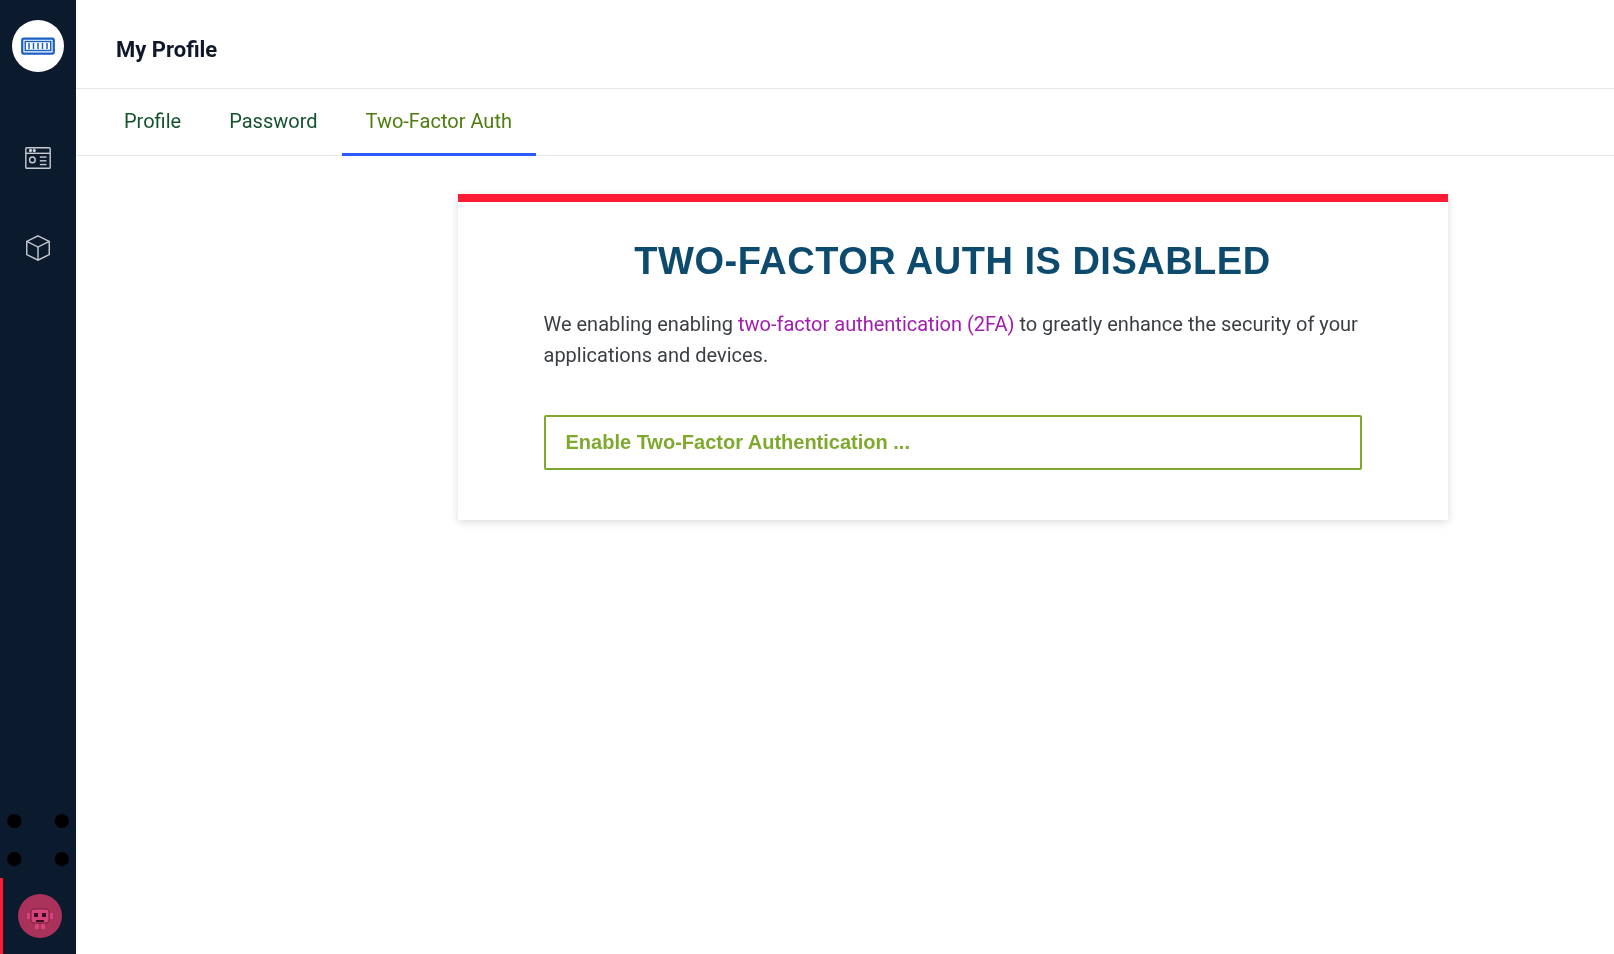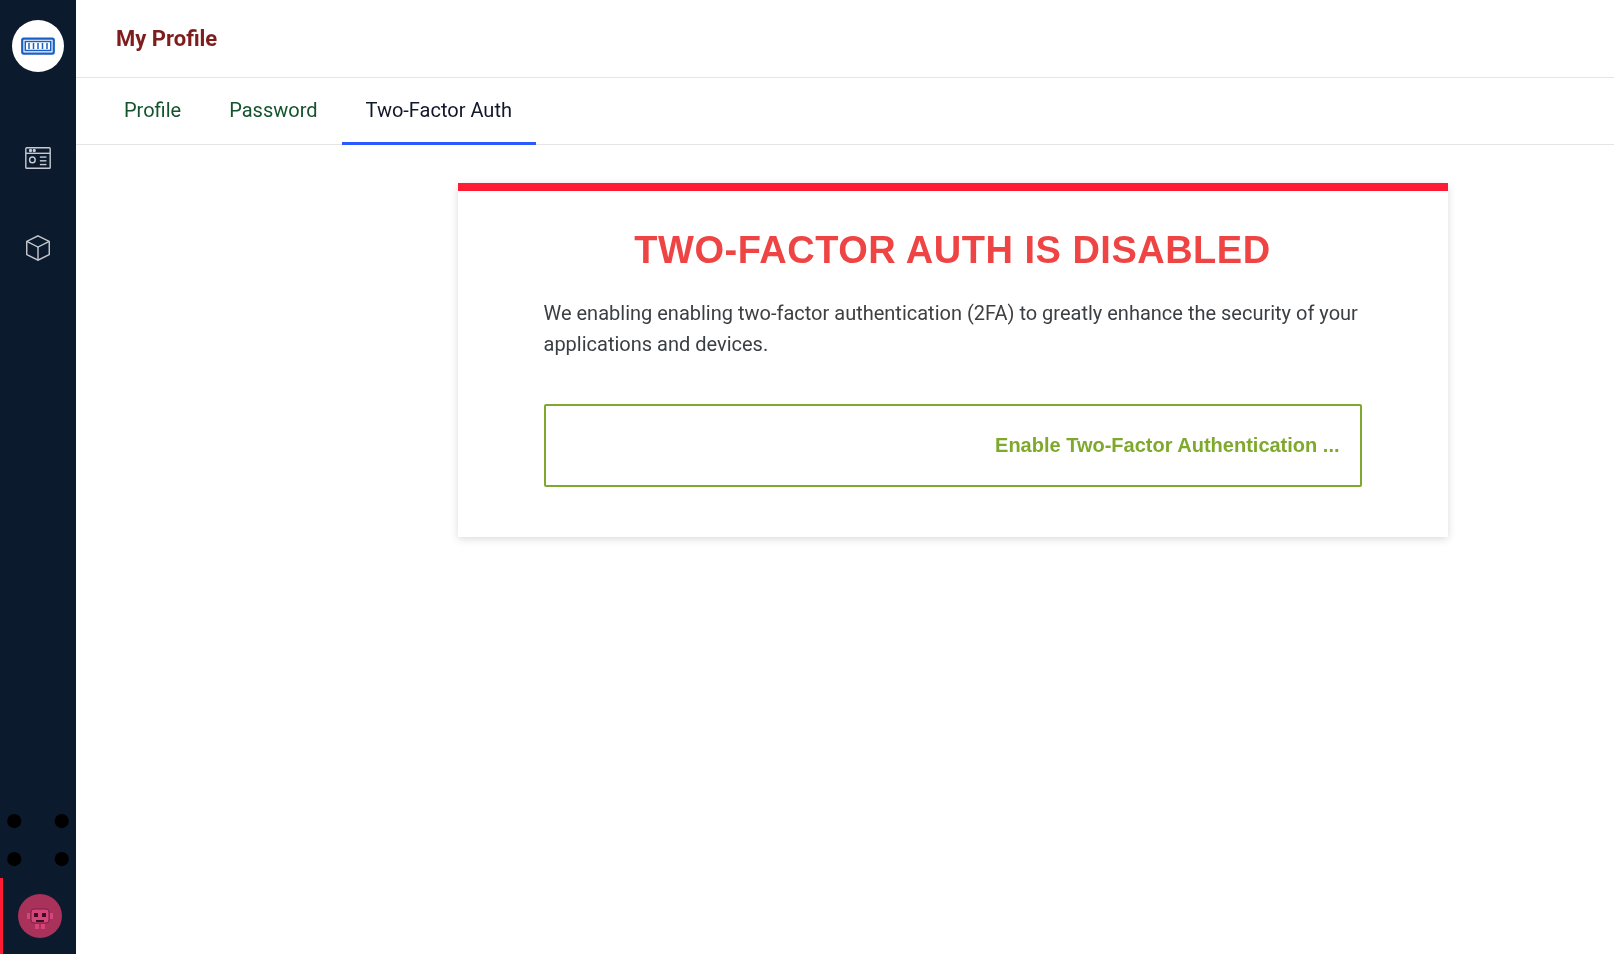--- a/index.html
+++ b/index.html
@@ -79,39 +79,40 @@
   display: flex;
   flex-direction: column;
 }
 .header {
   padding: 26px 40px 26px 40px;
   border-bottom: 1px solid #e5e5e5;
 }
 .page-title {
   font-size: 22px;
   font-weight: 700;
-  color: #7f1d1d;
+  color: #0f172a;
+  margin-top: 11px;
 }
 
 
 .tabs {
   display: flex;
   padding: 0 24px;
   border-bottom: 1px solid #e5e5e5;
 }
 .tab {
   padding: 20px 24px 20px 24px;
   font-size: 20px;
   color: #14532d;
   cursor: pointer;
   border-bottom: 3px solid transparent;
   margin-bottom: -1px;
 }
 .tab.active {
-  color: #0f172a;
+  color: #4d7c0f;
   border-bottom-color: #2b5bff;
 }
 
 
 .content {
   padding: 38px 24px 24px 24px;
   display: flex;
   justify-content: center;
 }
 .card-wrap {
@@ -122,48 +123,48 @@
 .card {
   background: #ffffff;
   border-top: 8px solid #ff1b33;
   box-shadow: 0 2px 8px rgba(0,0,0,0.15);
   padding: 38px 86px 50px 86px;
 }
 .card-heading {
   font-size: 38px;
   font-weight: 800;
   letter-spacing: 0.5px;
-  color: #ef4444;
+  color: #0c4a6e;
   text-align: center;
   text-transform: uppercase;
   margin-bottom: 26px;
   font-family: "Arial Black", Arial, sans-serif;
   font-stretch: condensed;
 }
 .card-body {
   font-size: 20px;
   line-height: 1.55;
   color: #3a3f44;
   margin-bottom: 44px;
 }
 .link-2fa {
-  color: #404040;
+  color: #a21caf;
   text-decoration: none;
   cursor: pointer;
 }
 .enable-button {
   display: block;
   width: 100%;
-  padding: 28px 20px;
+  padding: 14px 20px;
   background: #ffffff;
   border: 2px solid #7fa92d;
   color: #7fa92d;
   font-size: 20px;
   font-weight: 700;
-  text-align: right;
+  text-align: left;
   cursor: pointer;
   border-radius: 2px;
 }
 </style>
 </head>
 <body>
 
 <nav class="sidebar">
   <div class="sidebar-logo">
     <svg viewBox="0 0 48 48">

